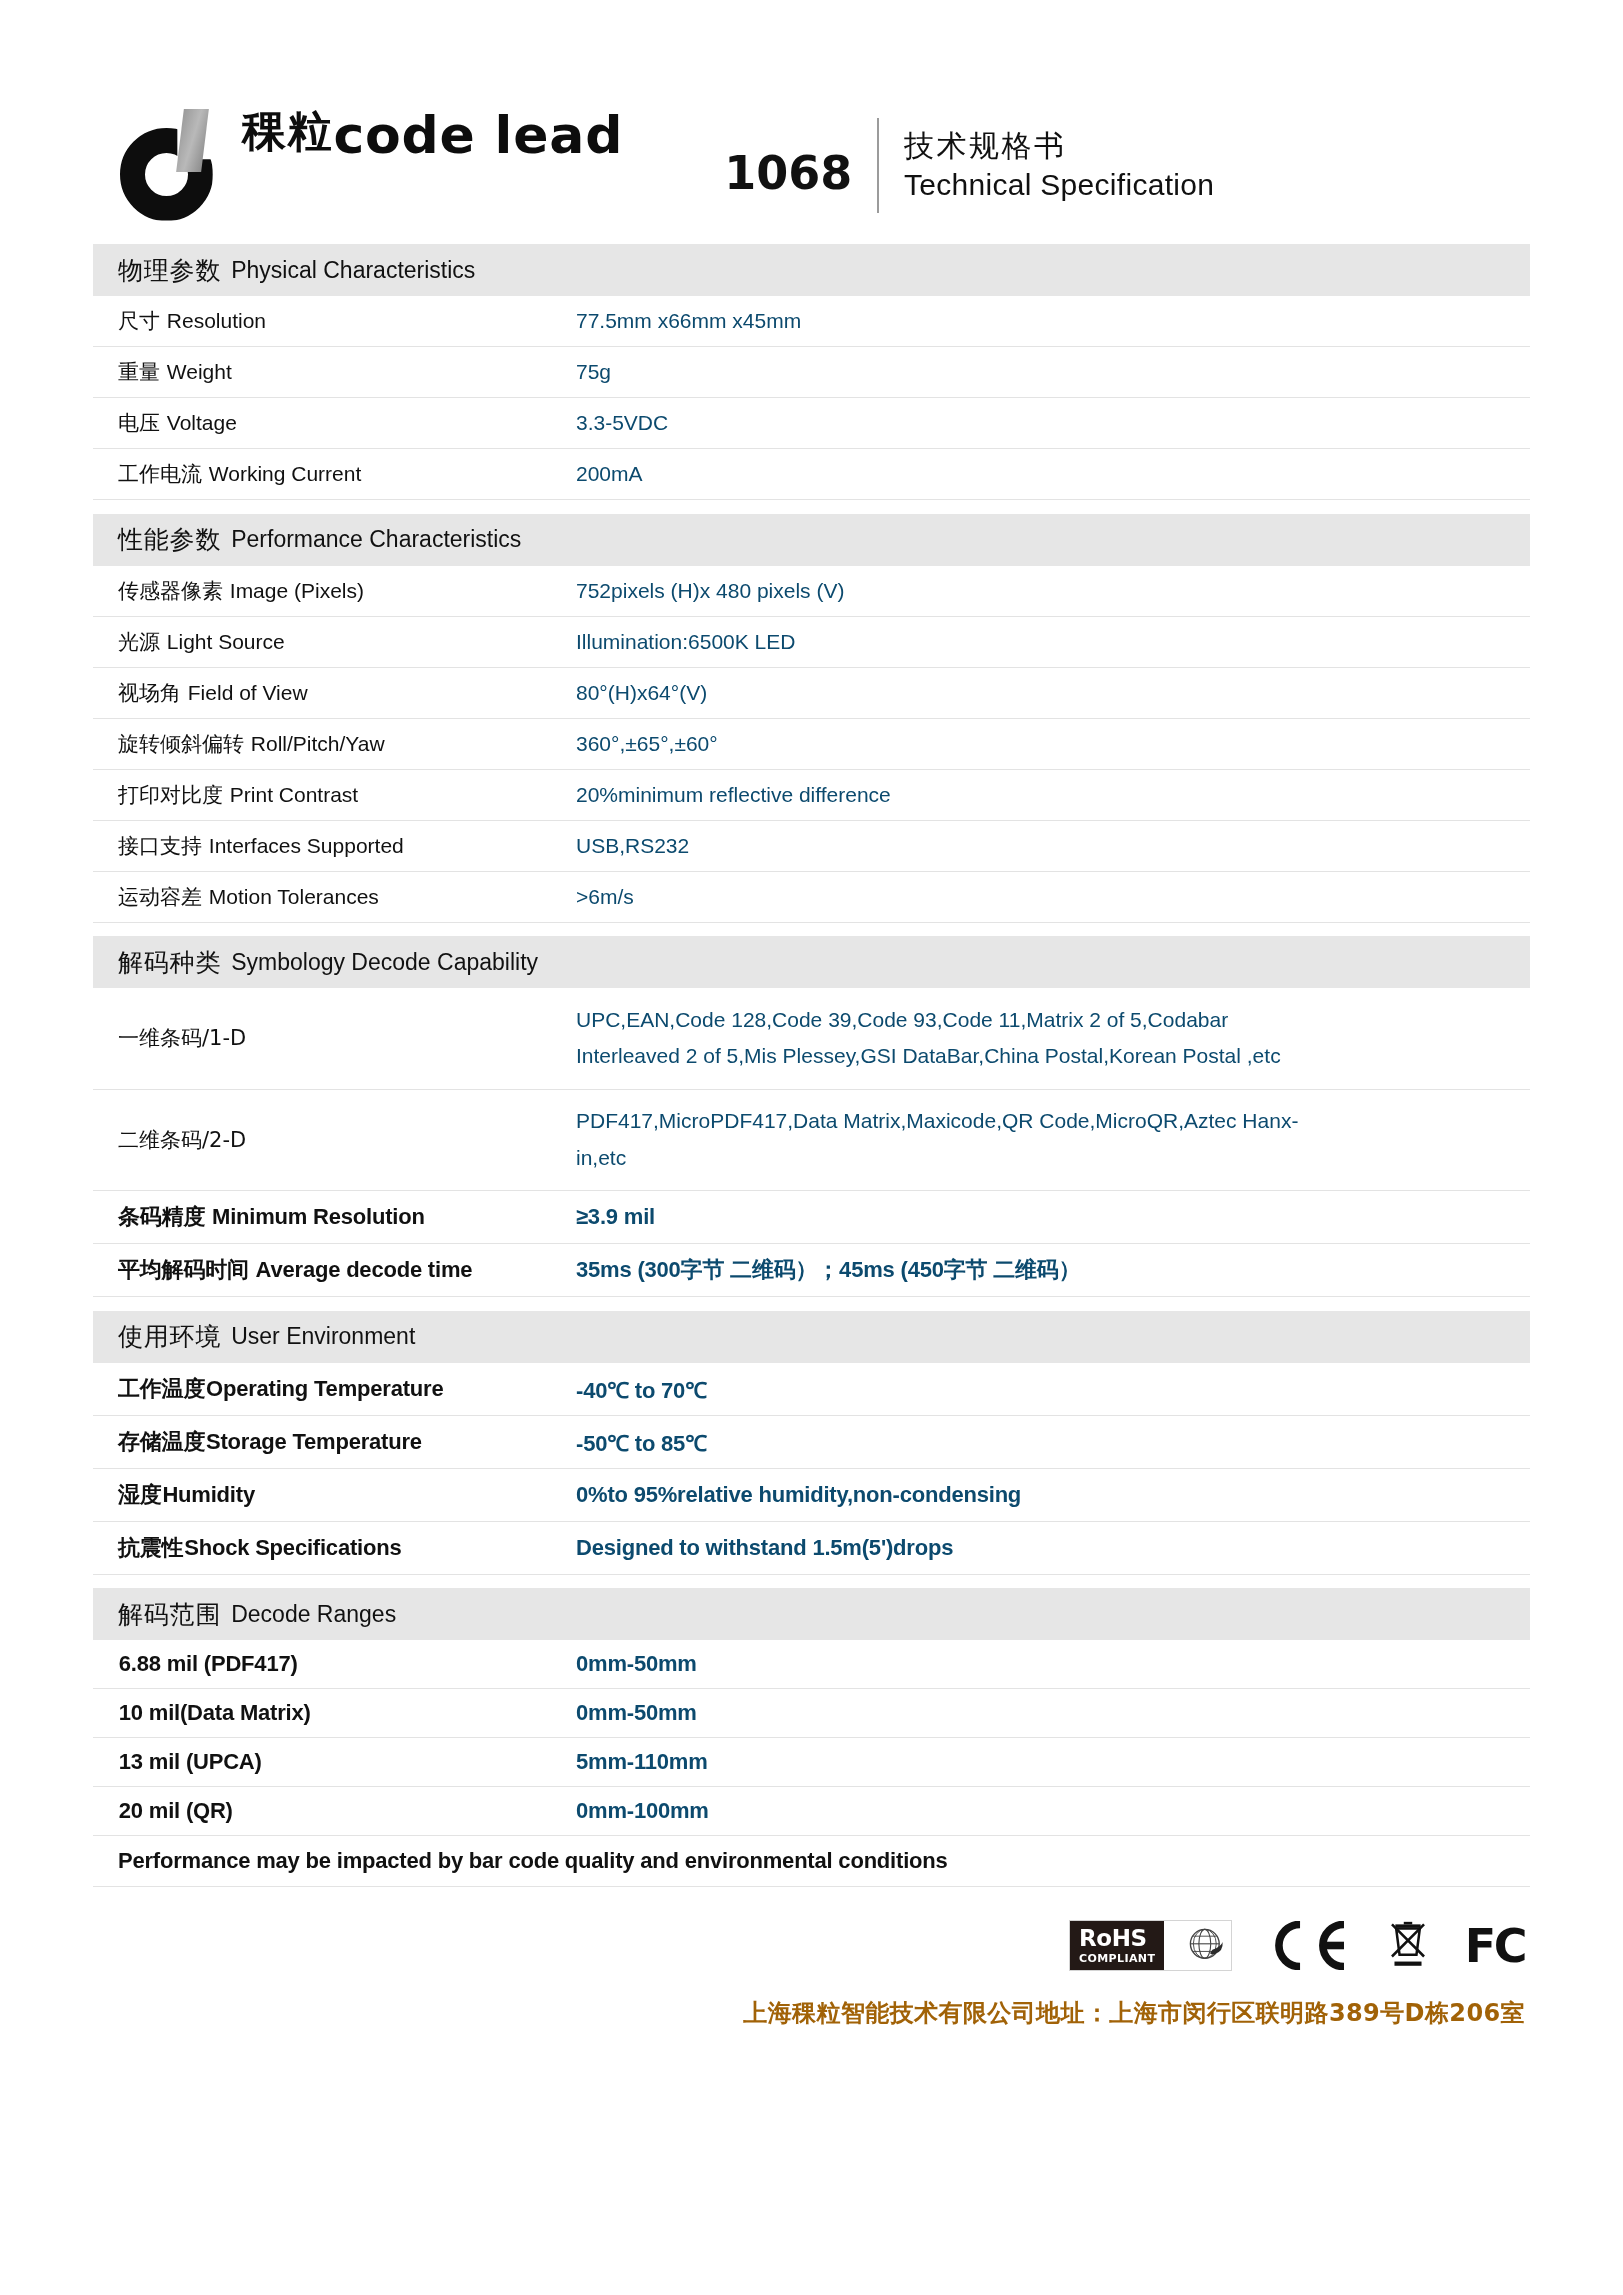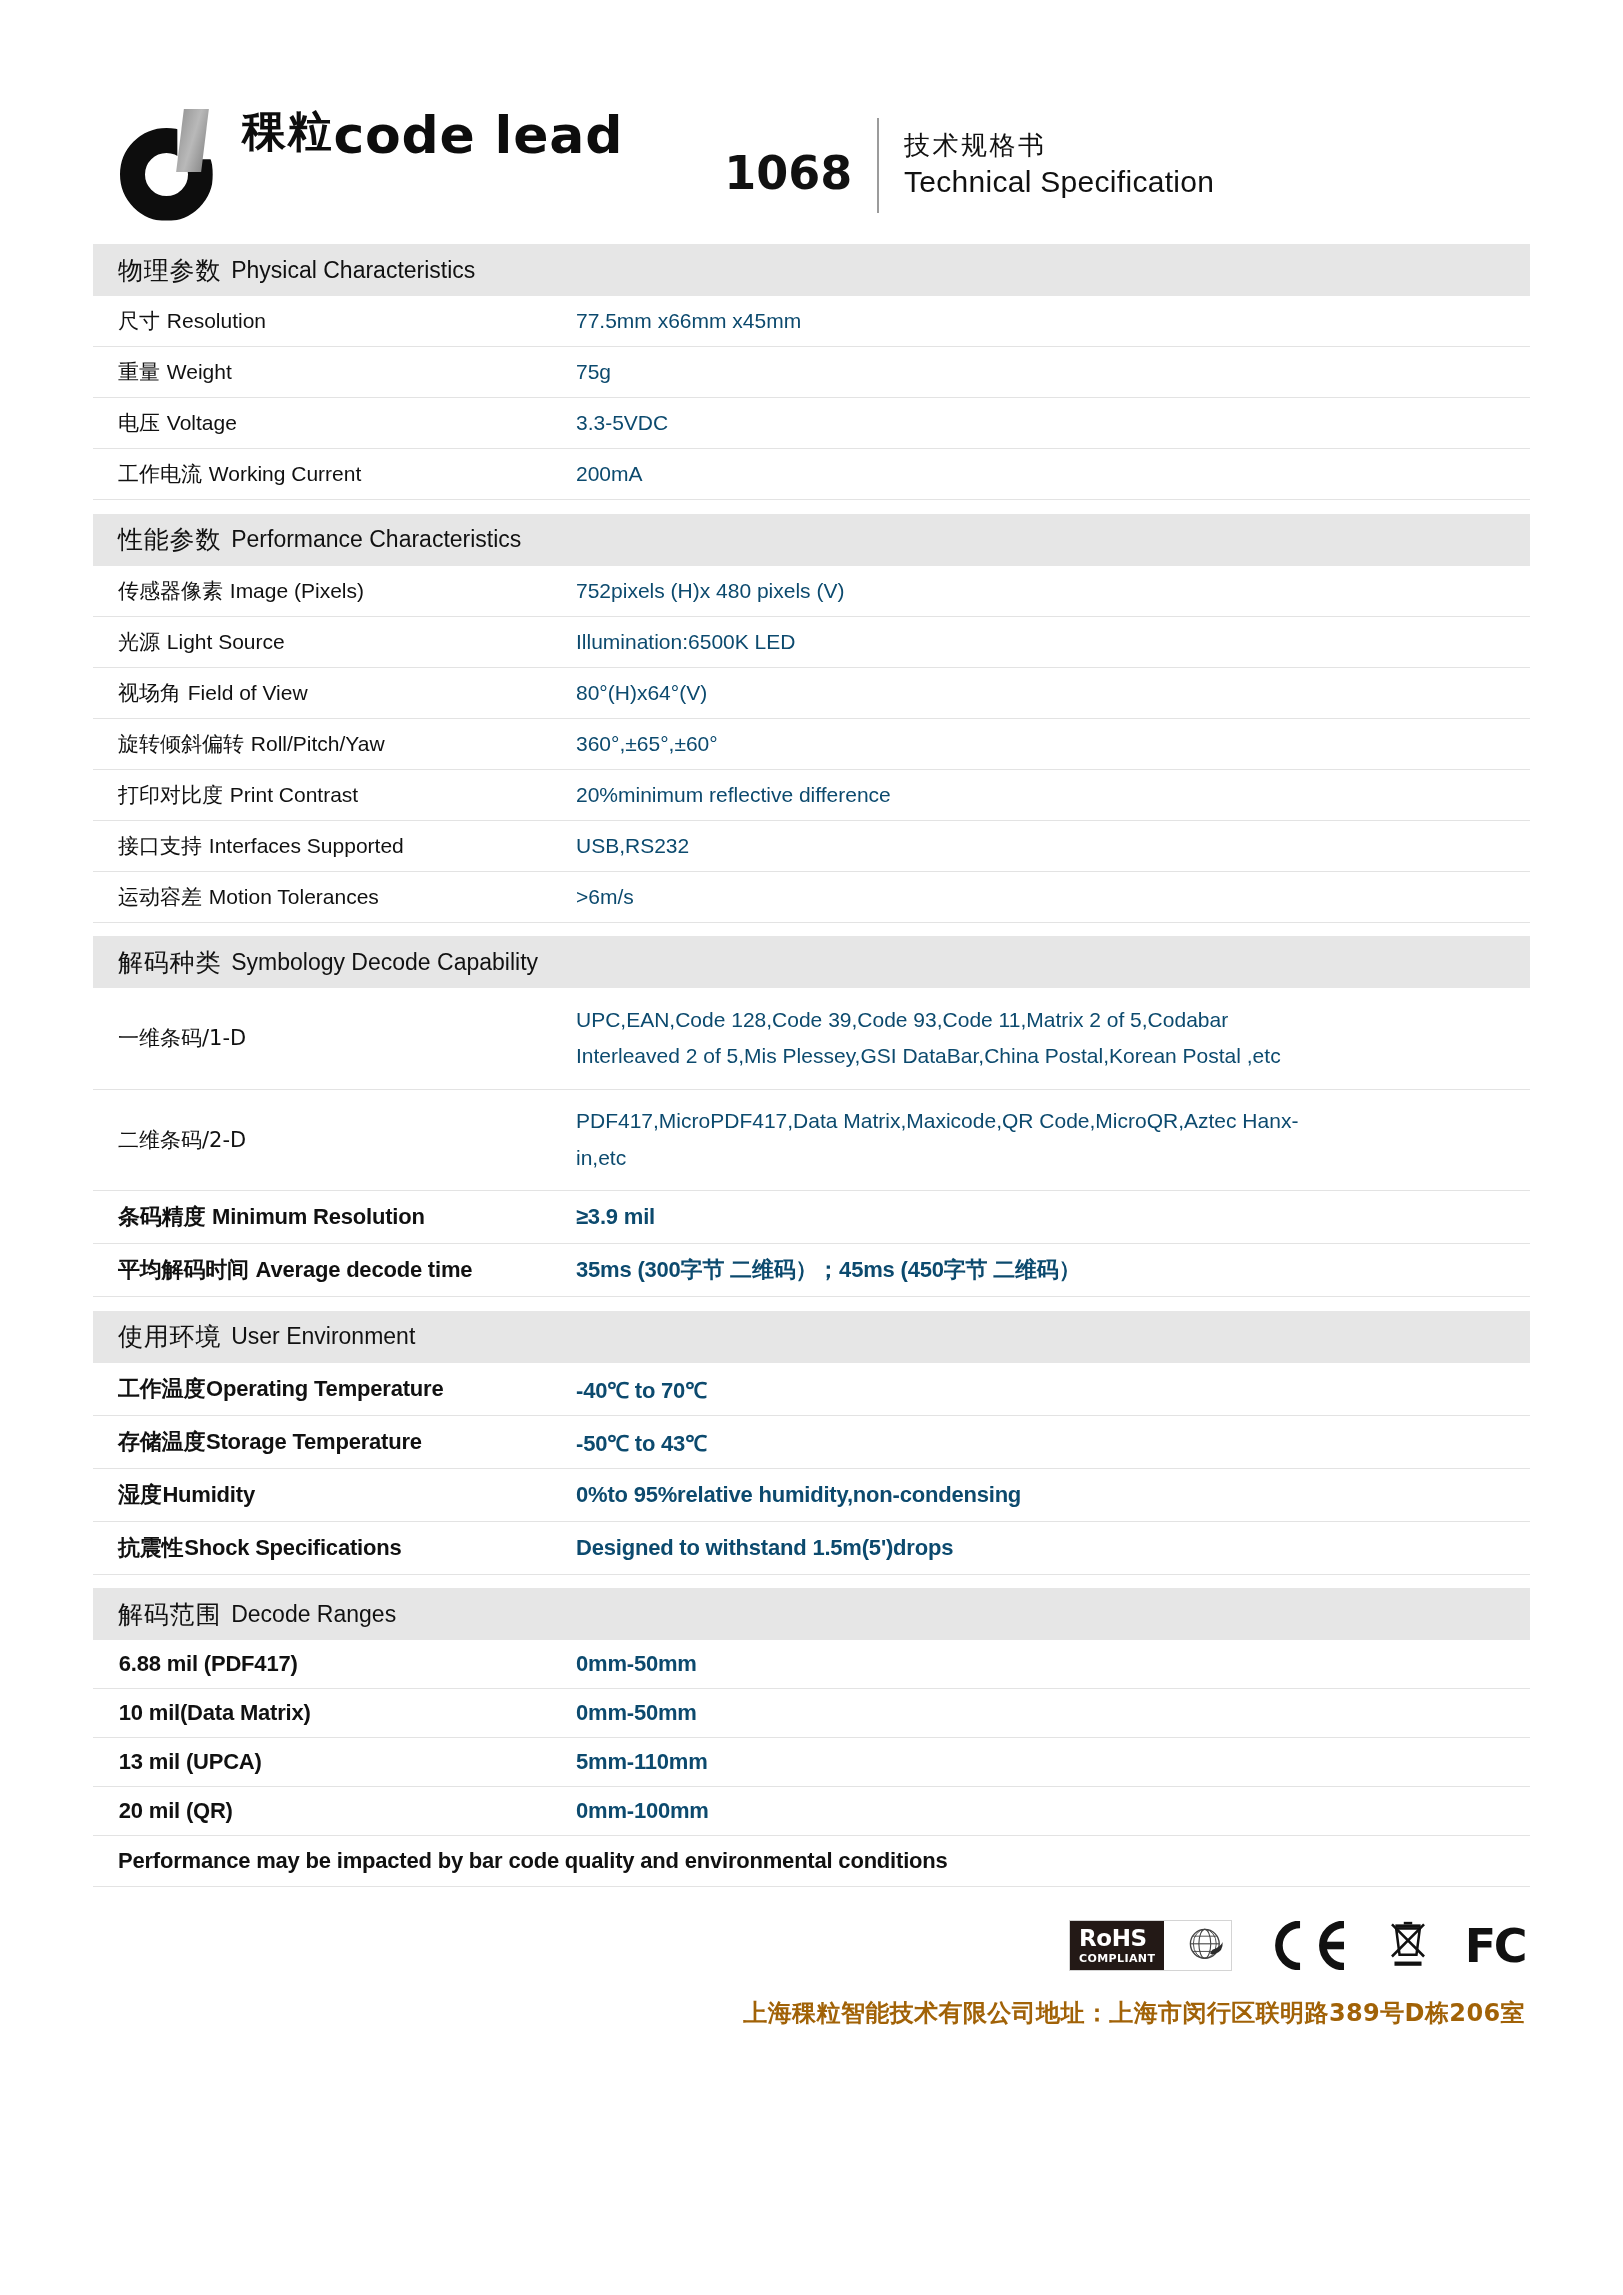--- a/index.html
+++ b/index.html
@@ -103,21 +103,21 @@
     background: #9b9b9b;
     align-self: center;
     margin-right: 25px;
   }
   .title-block {
     align-self: center;
     line-height: 1.12;
   }
   .title-cn {
     font-family: Liberation Serif, serif;
-    font-size: 26px;
+    font-size: 30px;
     color: #111111;
     letter-spacing: 2.5px;
   }
   .title-en {
     font-size: 30px;
     color: #111111;
     margin-top: 5px;
     letter-spacing: 0.3px;
     text-align: right;
   }
@@ -426,21 +426,21 @@
         <tr class="cond">
       <td class="cell-label">
         <span class="lbl-cn">工作温度</span><span class="lbl-en tight">Operating Temperature</span>
       </td>
       <td class="cell-value">-40℃ to 70℃</td>
     </tr>
     <tr class="cond">
       <td class="cell-label">
         <span class="lbl-cn">存储温度</span><span class="lbl-en tight">Storage Temperature</span>
       </td>
-      <td class="cell-value">-50℃ to 43℃</td>
+      <td class="cell-value">-50℃ to 85℃</td>
     </tr>
     <tr class="cond">
       <td class="cell-label">
         <span class="lbl-cn">湿度</span><span class="lbl-en tight">Humidity</span>
       </td>
       <td class="cell-value">0%to 95%relative humidity,non-condensing</td>
     </tr>
     <tr class="cond">
       <td class="cell-label">
         <span class="lbl-cn">抗震性</span><span class="lbl-en tight">Shock Specifications</span>

